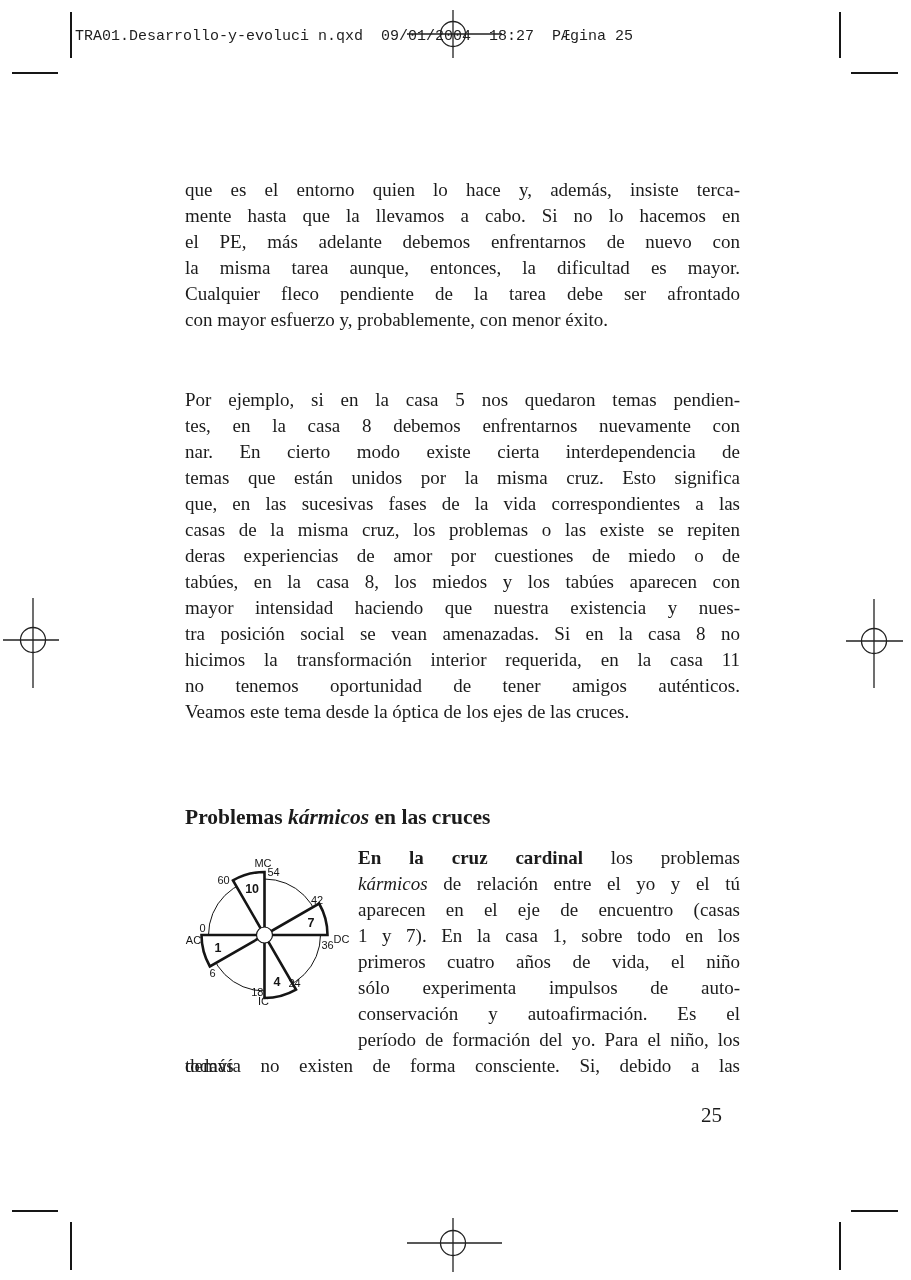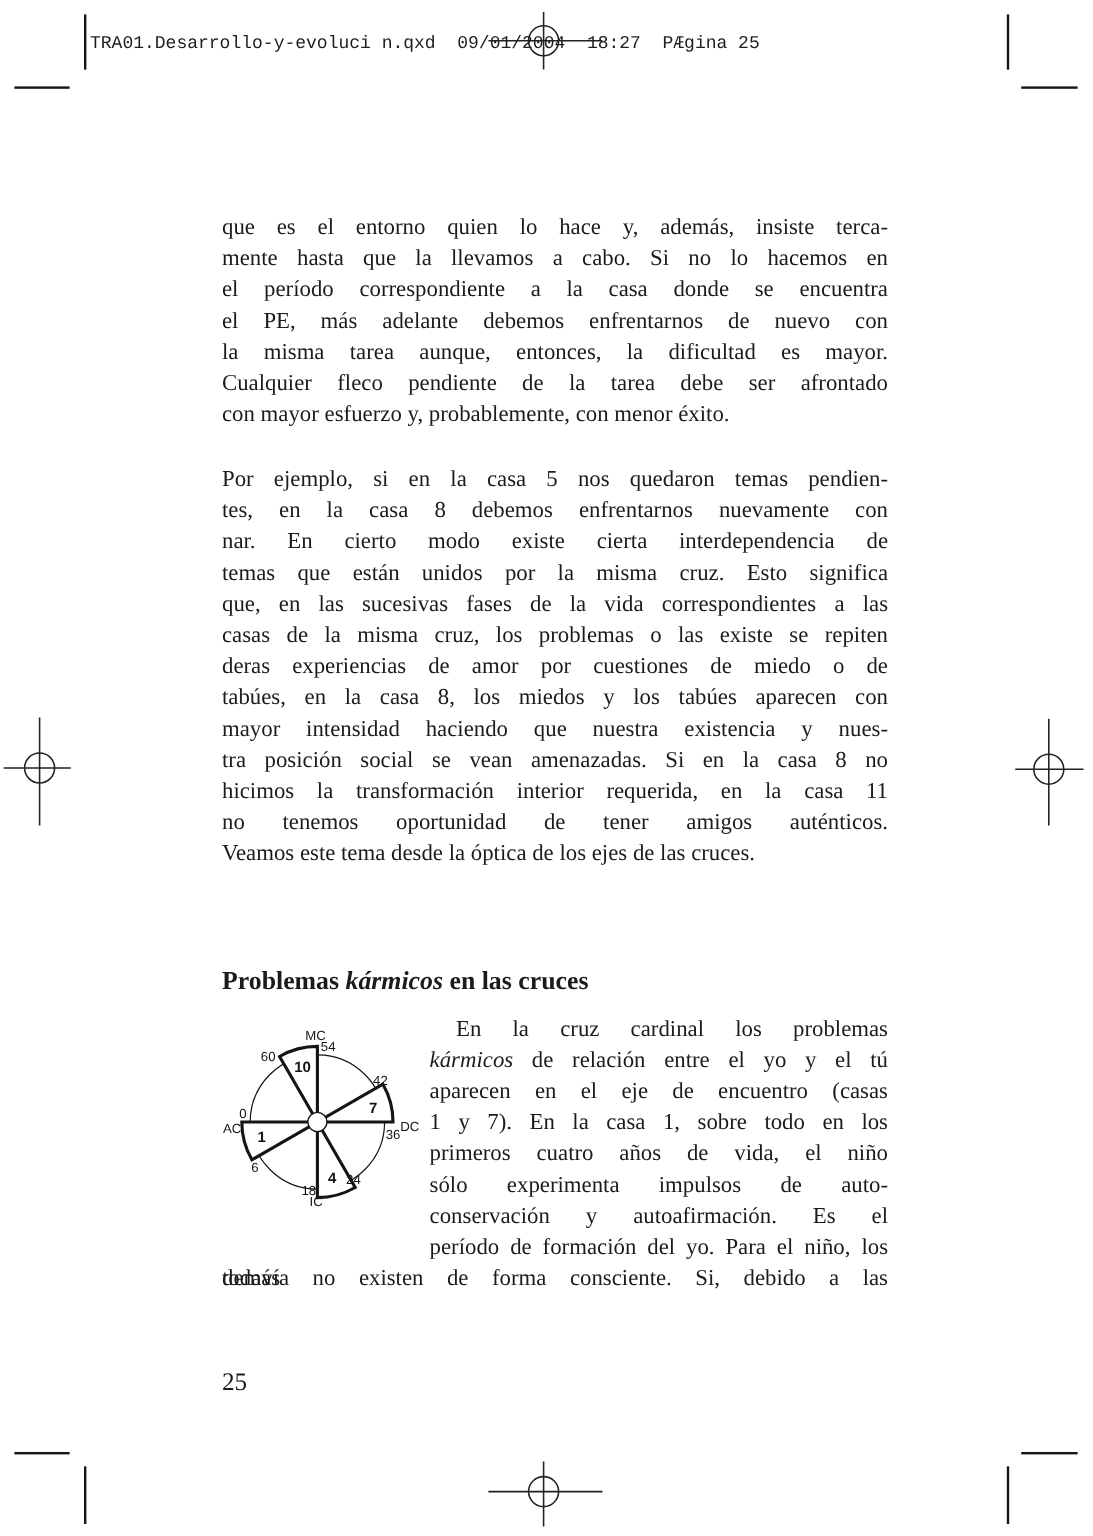--- a/index.html
+++ b/index.html
@@ -15,29 +15,29 @@
   
   .slug{
     position:absolute;left:75px;top:28px;
     font-family:"Liberation Mono","DejaVu Sans Mono",monospace;
     font-size:15px;white-space:pre;color:#1e1e1e;
   }
   
   .col{position:absolute;left:185px;width:555px;}
   .line{height:26px;line-height:26px;font-size:19px;white-space:nowrap;}
   .line.just{text-align:justify;text-align-last:justify;white-space:normal;}
-  .line b{font-weight:normal;margin-left:22px;}
+  .line b{font-weight:bold;}
   .line i{font-style:italic;}
   #para1{top:177px;}
   #para2{top:387px;}
   #heading{top:802px;font-size:21.5px;font-weight:bold;line-height:30px;}
   #heading i{font-style:italic;}
   #para3{top:845px;}
   #diagram-float{float:left;width:173px;height:179px;margin:3px 0 2px 0;}
-  #pagenum{position:absolute;left:185px;width:537px;top:1103px;font-size:21px;margin-top:36px;}
+  #pagenum{position:absolute;left:185px;width:537px;top:1103px;text-align:right;font-size:21px;}
 </style>
 </head>
 <body>
 
 <div class="crop" style="left:70px;top:12px;width:1.5px;height:46px;"></div>
 <div class="crop" style="left:12px;top:72px;width:46px;height:1.5px;"></div>
 <div class="crop" style="left:839px;top:12px;width:1.5px;height:46px;"></div>
 <div class="crop" style="left:851px;top:72px;width:47px;height:1.5px;"></div>
 <div class="crop" style="left:12px;top:1210px;width:46px;height:1.5px;"></div>
 <div class="crop" style="left:70px;top:1222px;width:1.5px;height:48px;"></div>
@@ -55,21 +55,20 @@
     <path d="M407 1243 H502 M453 1218 V1272"></path>
       <circle cx="453" cy="1243" r="12.5"></circle>
   </g>
 </svg>
 
 <div class="slug">TRA01.Desarrollo-y-evoluci n.qxd  09/01/2004  18:27  PÆgina 25</div>
 
 <div class="col" id="para1">
     <div class="line just">que es el entorno quien lo hace y, además, insiste terca-</div>
     <div class="line just">mente hasta que la llevamos a cabo. Si no lo hacemos en</div>
-    <div class="line just">el período correspondiente a la casa donde se encuentra</div>
     <div class="line just">el PE, más adelante debemos enfrentarnos de nuevo con</div>
     <div class="line just">la misma tarea aunque, entonces, la dificultad es mayor.</div>
     <div class="line just">Cualquier fleco pendiente de la tarea debe ser afrontado</div>
     <div class="line">con mayor esfuerzo y, probablemente, con menor éxito.</div>
   </div>
 <div class="col" id="para2">
     <div class="line just">Por ejemplo, si en la casa 5 nos quedaron temas pendien-</div>
     <div class="line just">tes, en la casa 8 debemos enfrentarnos nuevamente con</div>
     <div class="line just">nar. En cierto modo existe cierta interdependencia de</div>
     <div class="line just">temas que están unidos por la misma cruz. Esto significa</div>

